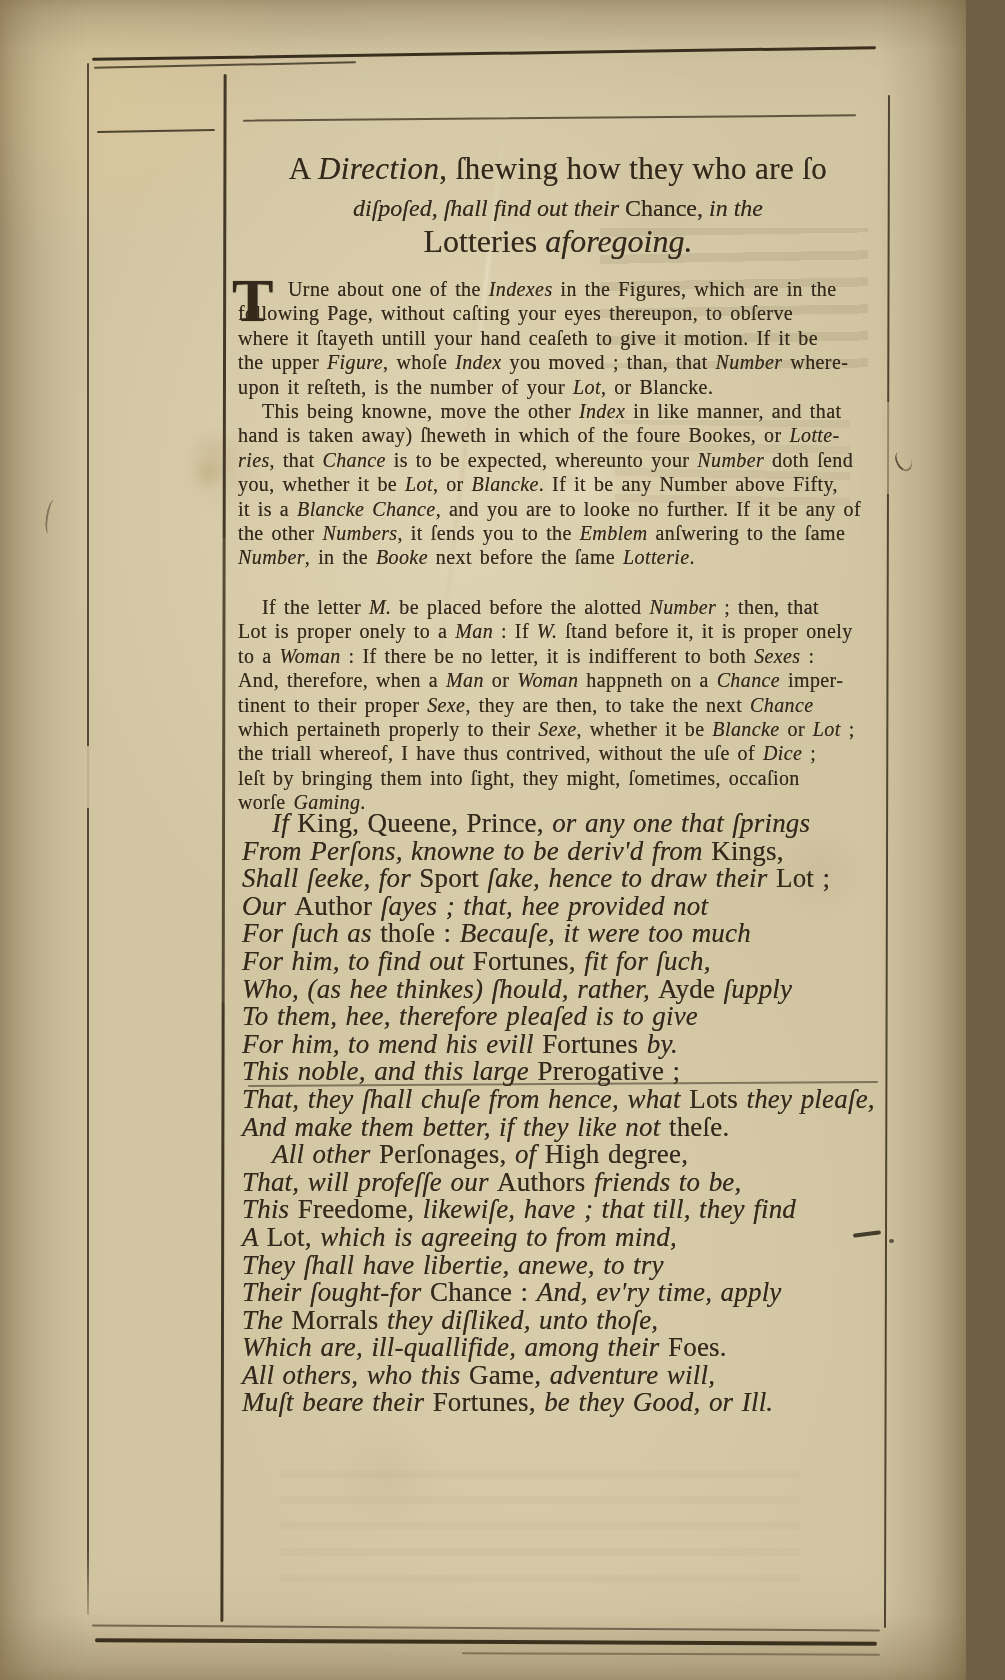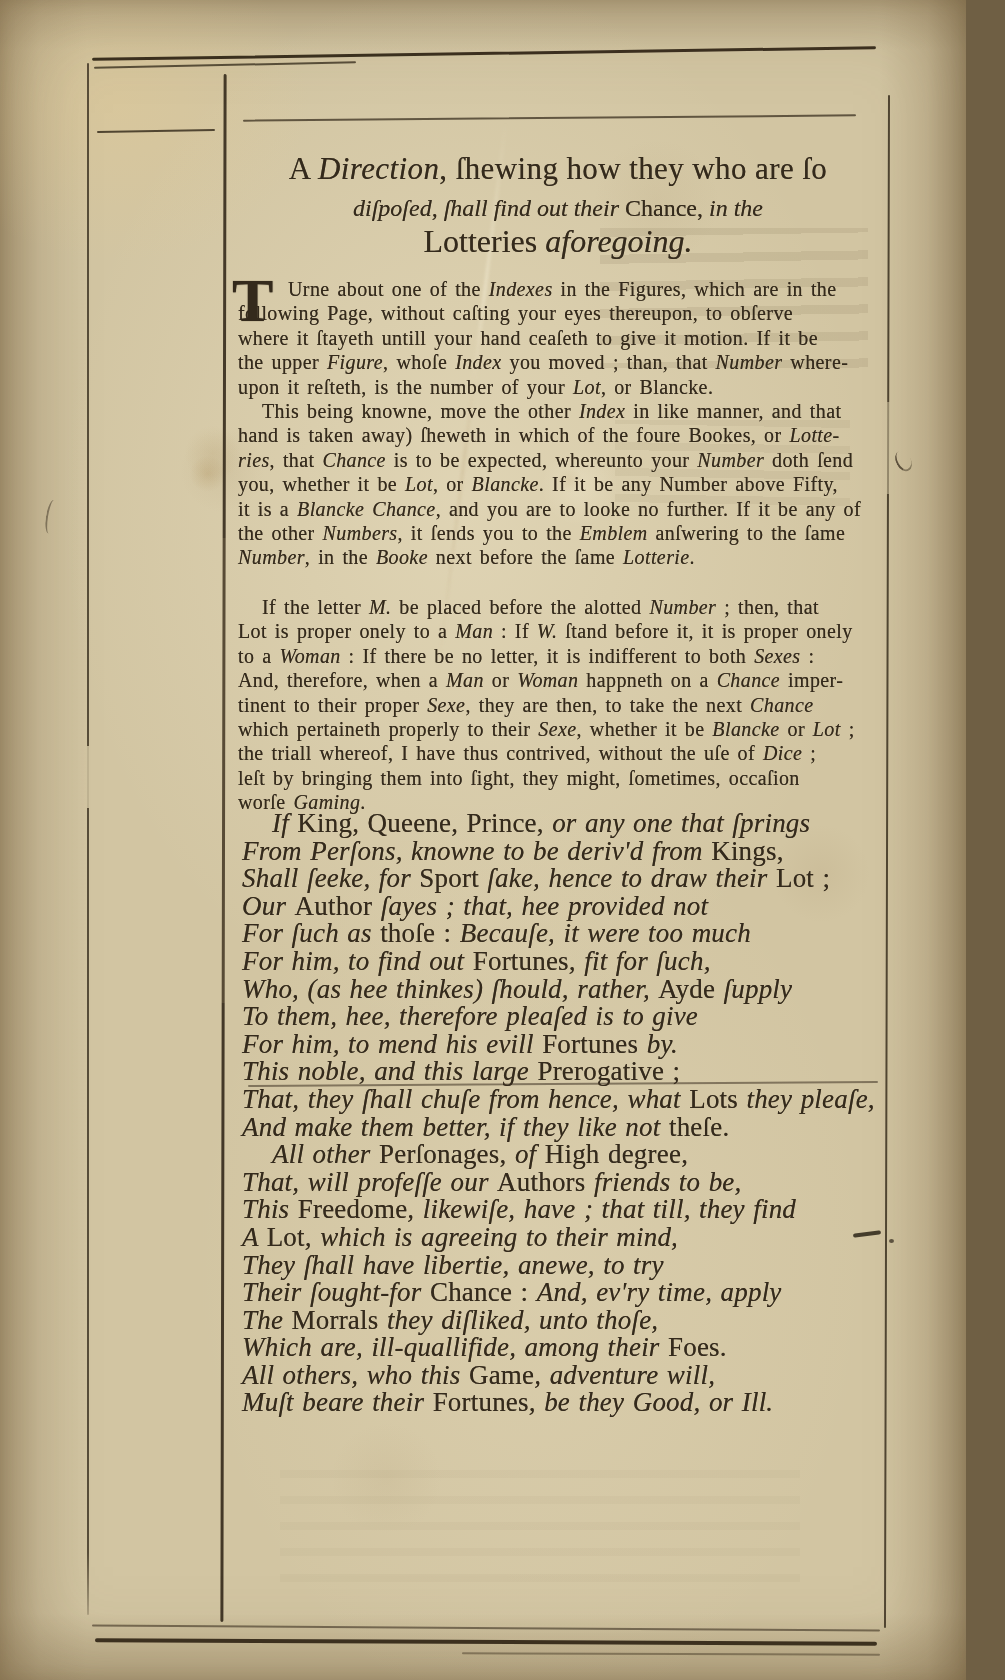--- a/index.html
+++ b/index.html
@@ -158,21 +158,21 @@
       <div class="line"><span class="i">For him, to find out </span><span class="r">Fortunes</span><span class="i">, fit for ſuch,</span></div>
       <div class="line"><span class="i">Who, (as hee thinkes) ſhould, rather, </span><span class="r">Ayde </span><span class="i">ſupply</span></div>
       <div class="line"><span class="i">To them, hee, therefore pleaſed is to give</span></div>
       <div class="line"><span class="i">For him, to mend his evill </span><span class="r">Fortunes </span><span class="i">by.</span></div>
       <div class="line"><span class="i">This noble, and this large </span><span class="r">Prerogative ;</span></div>
       <div class="line"><span class="i">That, they ſhall chuſe from hence, what </span><span class="r">Lots </span><span class="i">they pleaſe,</span></div>
       <div class="line"><span class="i">And make them better, if they like not </span><span class="r">theſe.</span></div>
       <div class="line"><span class="i">All other </span><span class="r">Perſonages, </span><span class="i">of </span><span class="r">High degree,</span></div>
       <div class="line"><span class="i">That, will profeſſe our </span><span class="r">Authors </span><span class="i">friends to be,</span></div>
       <div class="line"><span class="i">This </span><span class="r">Freedome</span><span class="i">, likewiſe, have ; that till, they find</span></div>
-      <div class="line"><span class="i">A </span><span class="r">Lot</span><span class="i">, which is agreeing to their mind,</span></div>
+      <div class="line"><span class="i">A </span><span class="r">Lot</span><span class="i">, which is agreeing to from mind,</span></div>
       <div class="line"><span class="i">They ſhall have libertie, anewe, to try</span></div>
       <div class="line"><span class="i">Their ſought-for </span><span class="r">Chance :  </span><span class="i">And, ev'ry time, apply</span></div>
       <div class="line"><span class="i">The </span><span class="r">Morrals </span><span class="i">they diſliked, unto thoſe,</span></div>
       <div class="line"><span class="i">Which are, ill-quallifide, among their </span><span class="r">Foes.</span></div>
       <div class="line"><span class="i">All others, who this </span><span class="r">Game</span><span class="i">, adventure will,</span></div>
       <div class="line"><span class="i">Muſt beare their </span><span class="r">Fortunes</span><span class="i">, be they Good, or Ill.</span></div>
     </div>
 
   <div class="strike"></div>
   <div class="mark-paren-left"></div>

